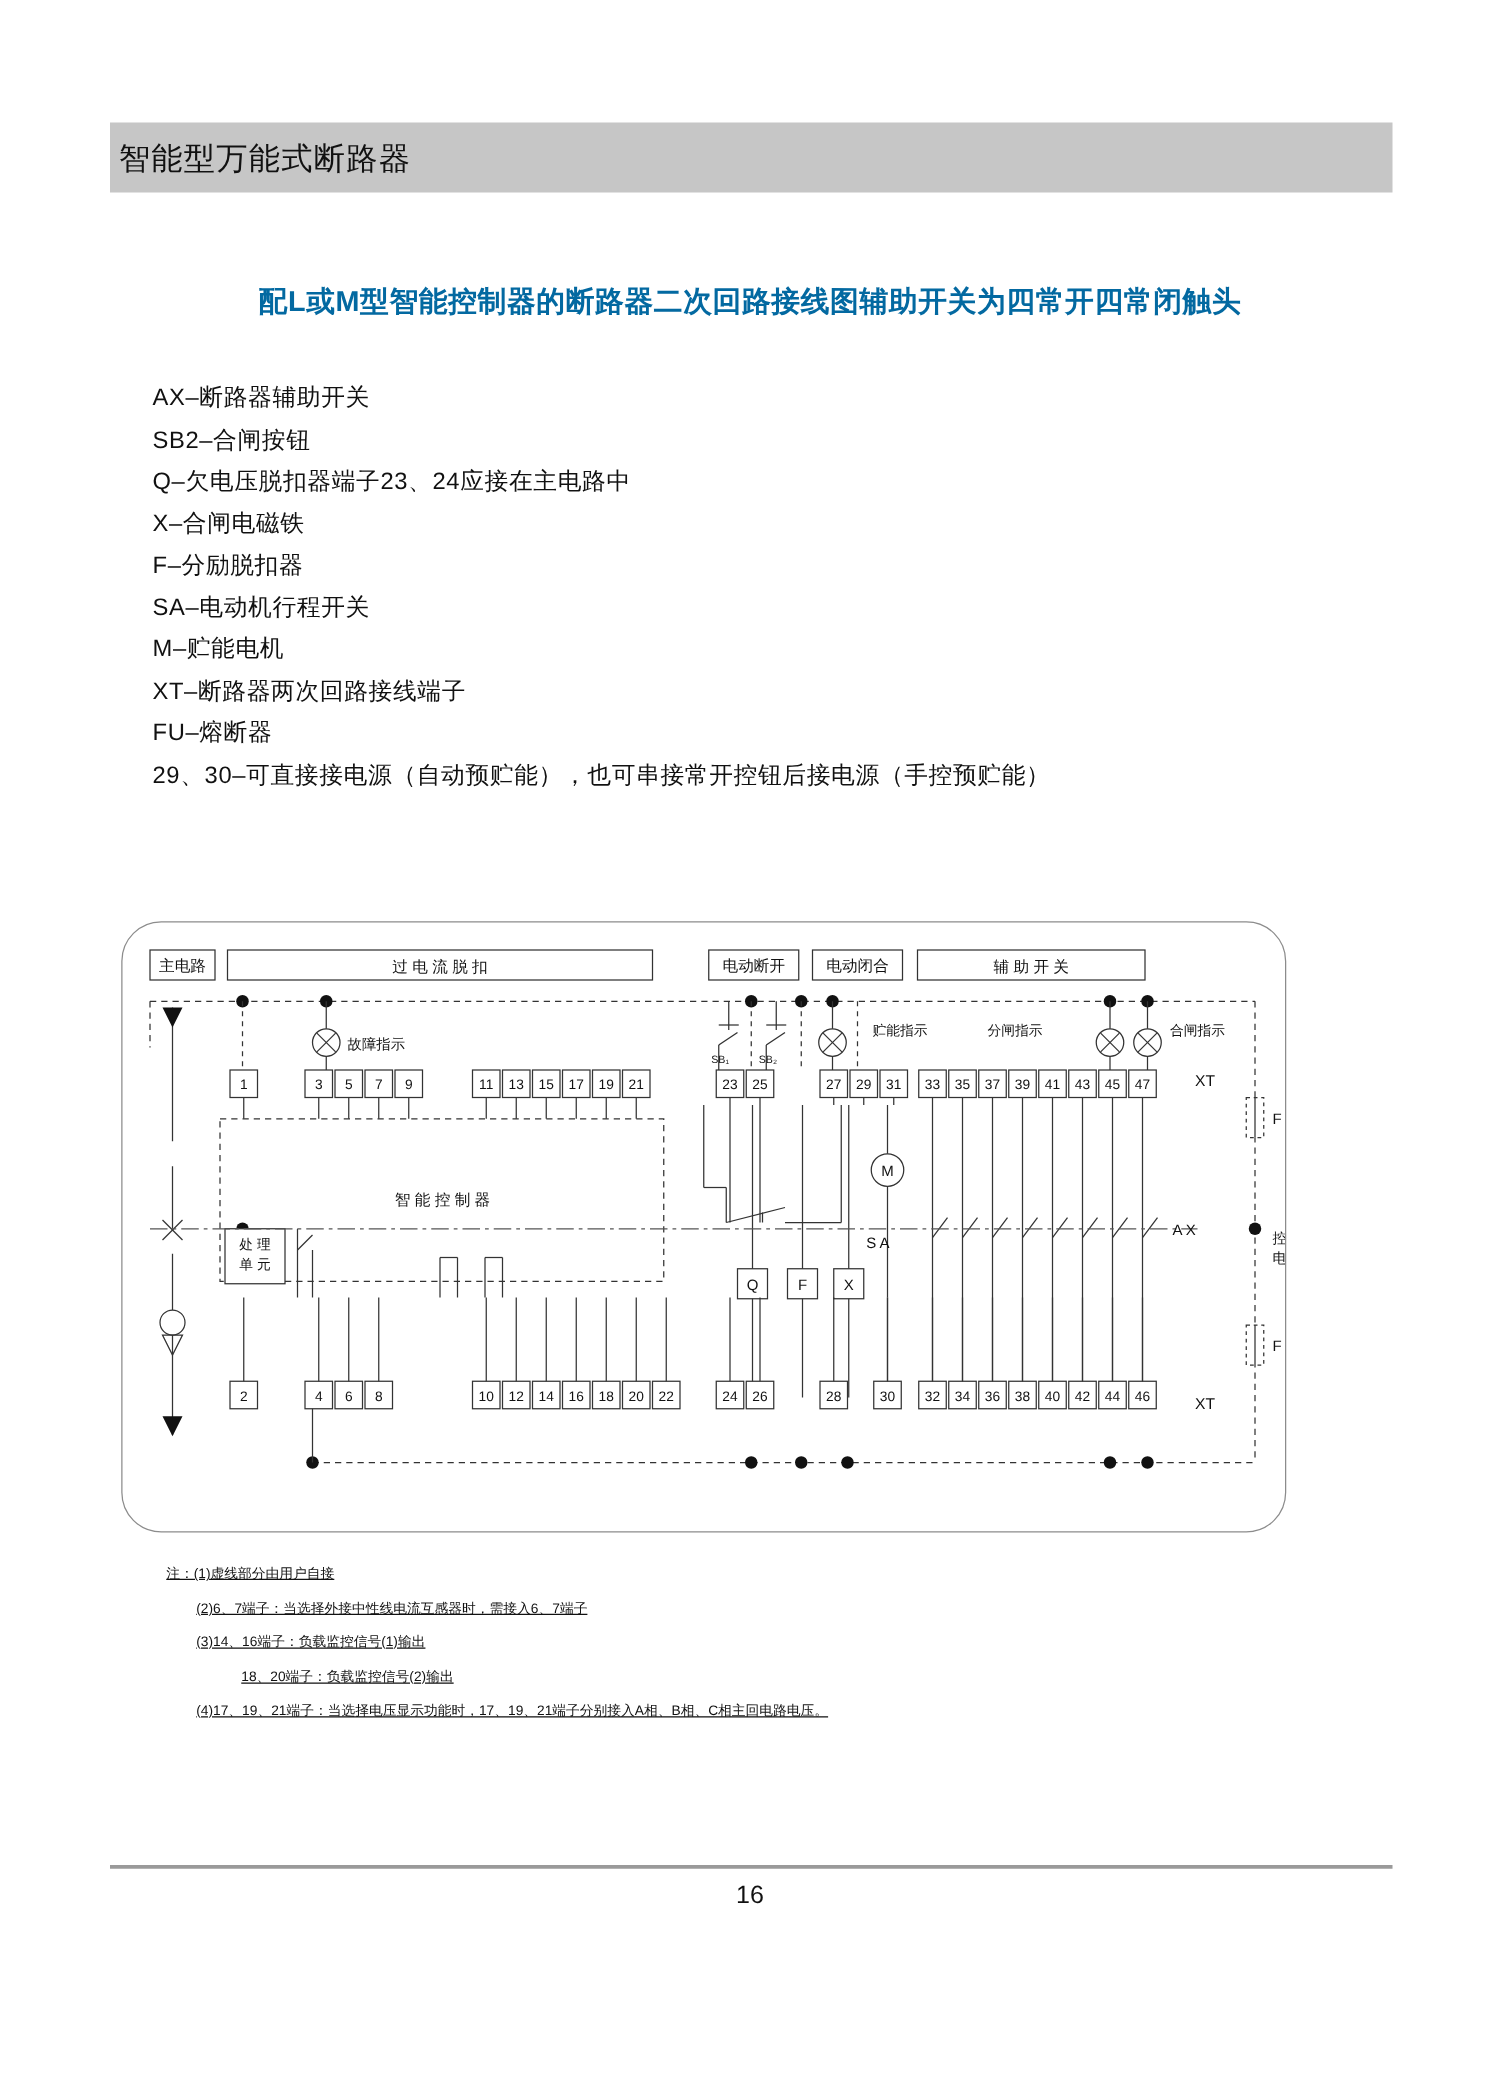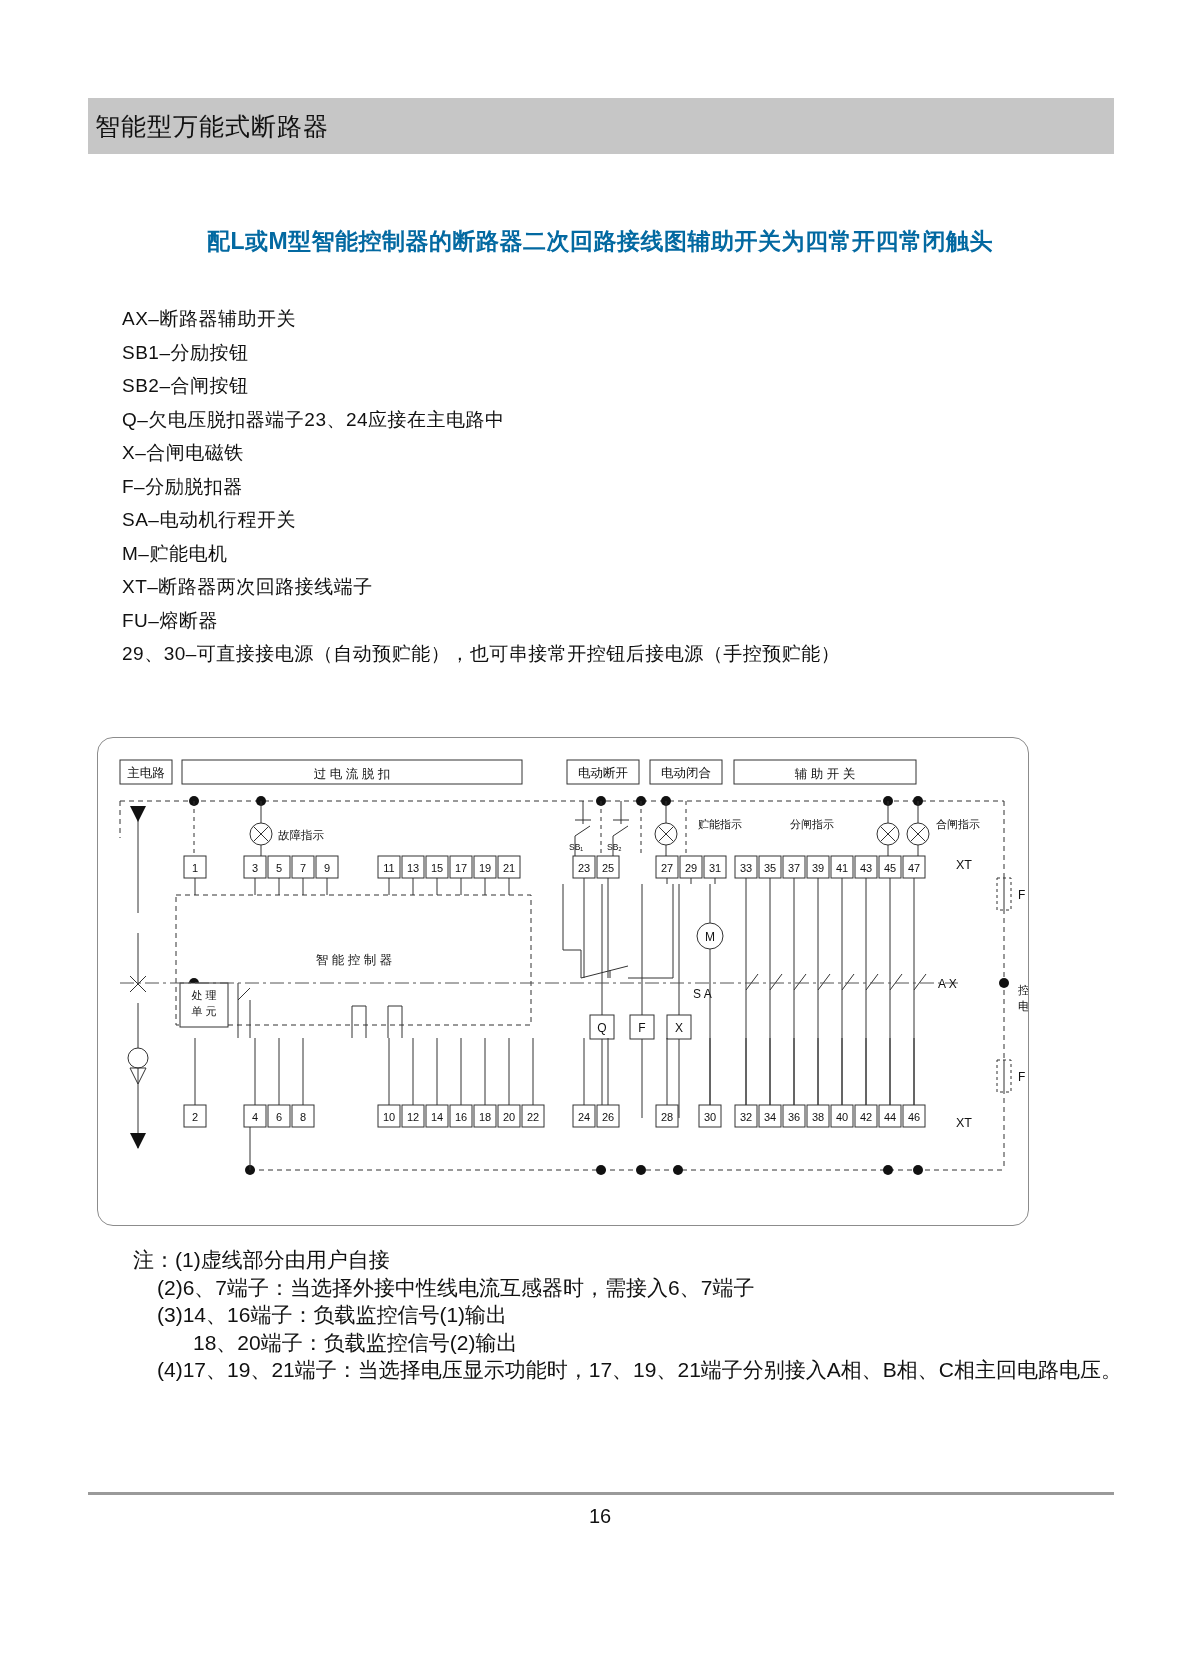--- a/index.html
+++ b/index.html
@@ -29,27 +29,27 @@
   .legend{
     position:absolute;left:122px;top:302px;width:960px;
   }
   .legend .row{
     font-size:19px;line-height:33.5px;color:#111;letter-spacing:0.5px;white-space:nowrap;
   }
 
   
   .diagram-frame{
     position:absolute;left:97px;top:737px;width:930px;height:487px;
-    border:1px solid #8c8c8c;border-radius:16px;background:#fff;
+    border:1px solid #8c8c8c;border-radius:32px;background:#fff;
   }
   .dgm{position:absolute;left:0;top:0;width:930px;height:487px;}
 
   
   .notes{position:absolute;left:133px;top:1246px;width:950px;}
-  .notes .n{font-size:21px;line-height:27.5px;color:#111;white-space:nowrap;}
+  .notes .n{font-size:11px;line-height:27.5px;color:#111;white-space:nowrap;text-decoration:underline;}
   .notes .n.indent1{padding-left:24px;}
   .notes .n.indent2{padding-left:60px;}
 
   
   .foot-rule{position:absolute;left:88px;top:1492px;width:1026px;height:3px;background:#9a9a9a;}
   .page-num{
     position:absolute;left:0;top:1505px;width:1200px;text-align:center;
     font-size:20px;color:#111;
   }
 
@@ -61,21 +61,20 @@
 <div class="page">
 
   <div class="header-bar">
     <div class="title">智能型万能式断路器</div>
   </div>
 
   <div class="doc-heading">配L或M型智能控制器的断路器二次回路接线图辅助开关为四常开四常闭触头</div>
 
   <div class="legend">
     <div class="row">AX–断路器辅助开关</div>
-    <div class="row">SB1–分励按钮</div>
     <div class="row">SB2–合闸按钮</div>
     <div class="row">Q–欠电压脱扣器端子23、24应接在主电路中</div>
     <div class="row">X–合闸电磁铁</div>
     <div class="row">F–分励脱扣器</div>
     <div class="row">SA–电动机行程开关</div>
     <div class="row">M–贮能电机</div>
     <div class="row">XT–断路器两次回路接线端子</div>
     <div class="row">FU–熔断器</div>
     <div class="row">29、30–可直接接电源（自动预贮能），也可串接常开控钮后接电源（手控预贮能）</div>
   </div>

